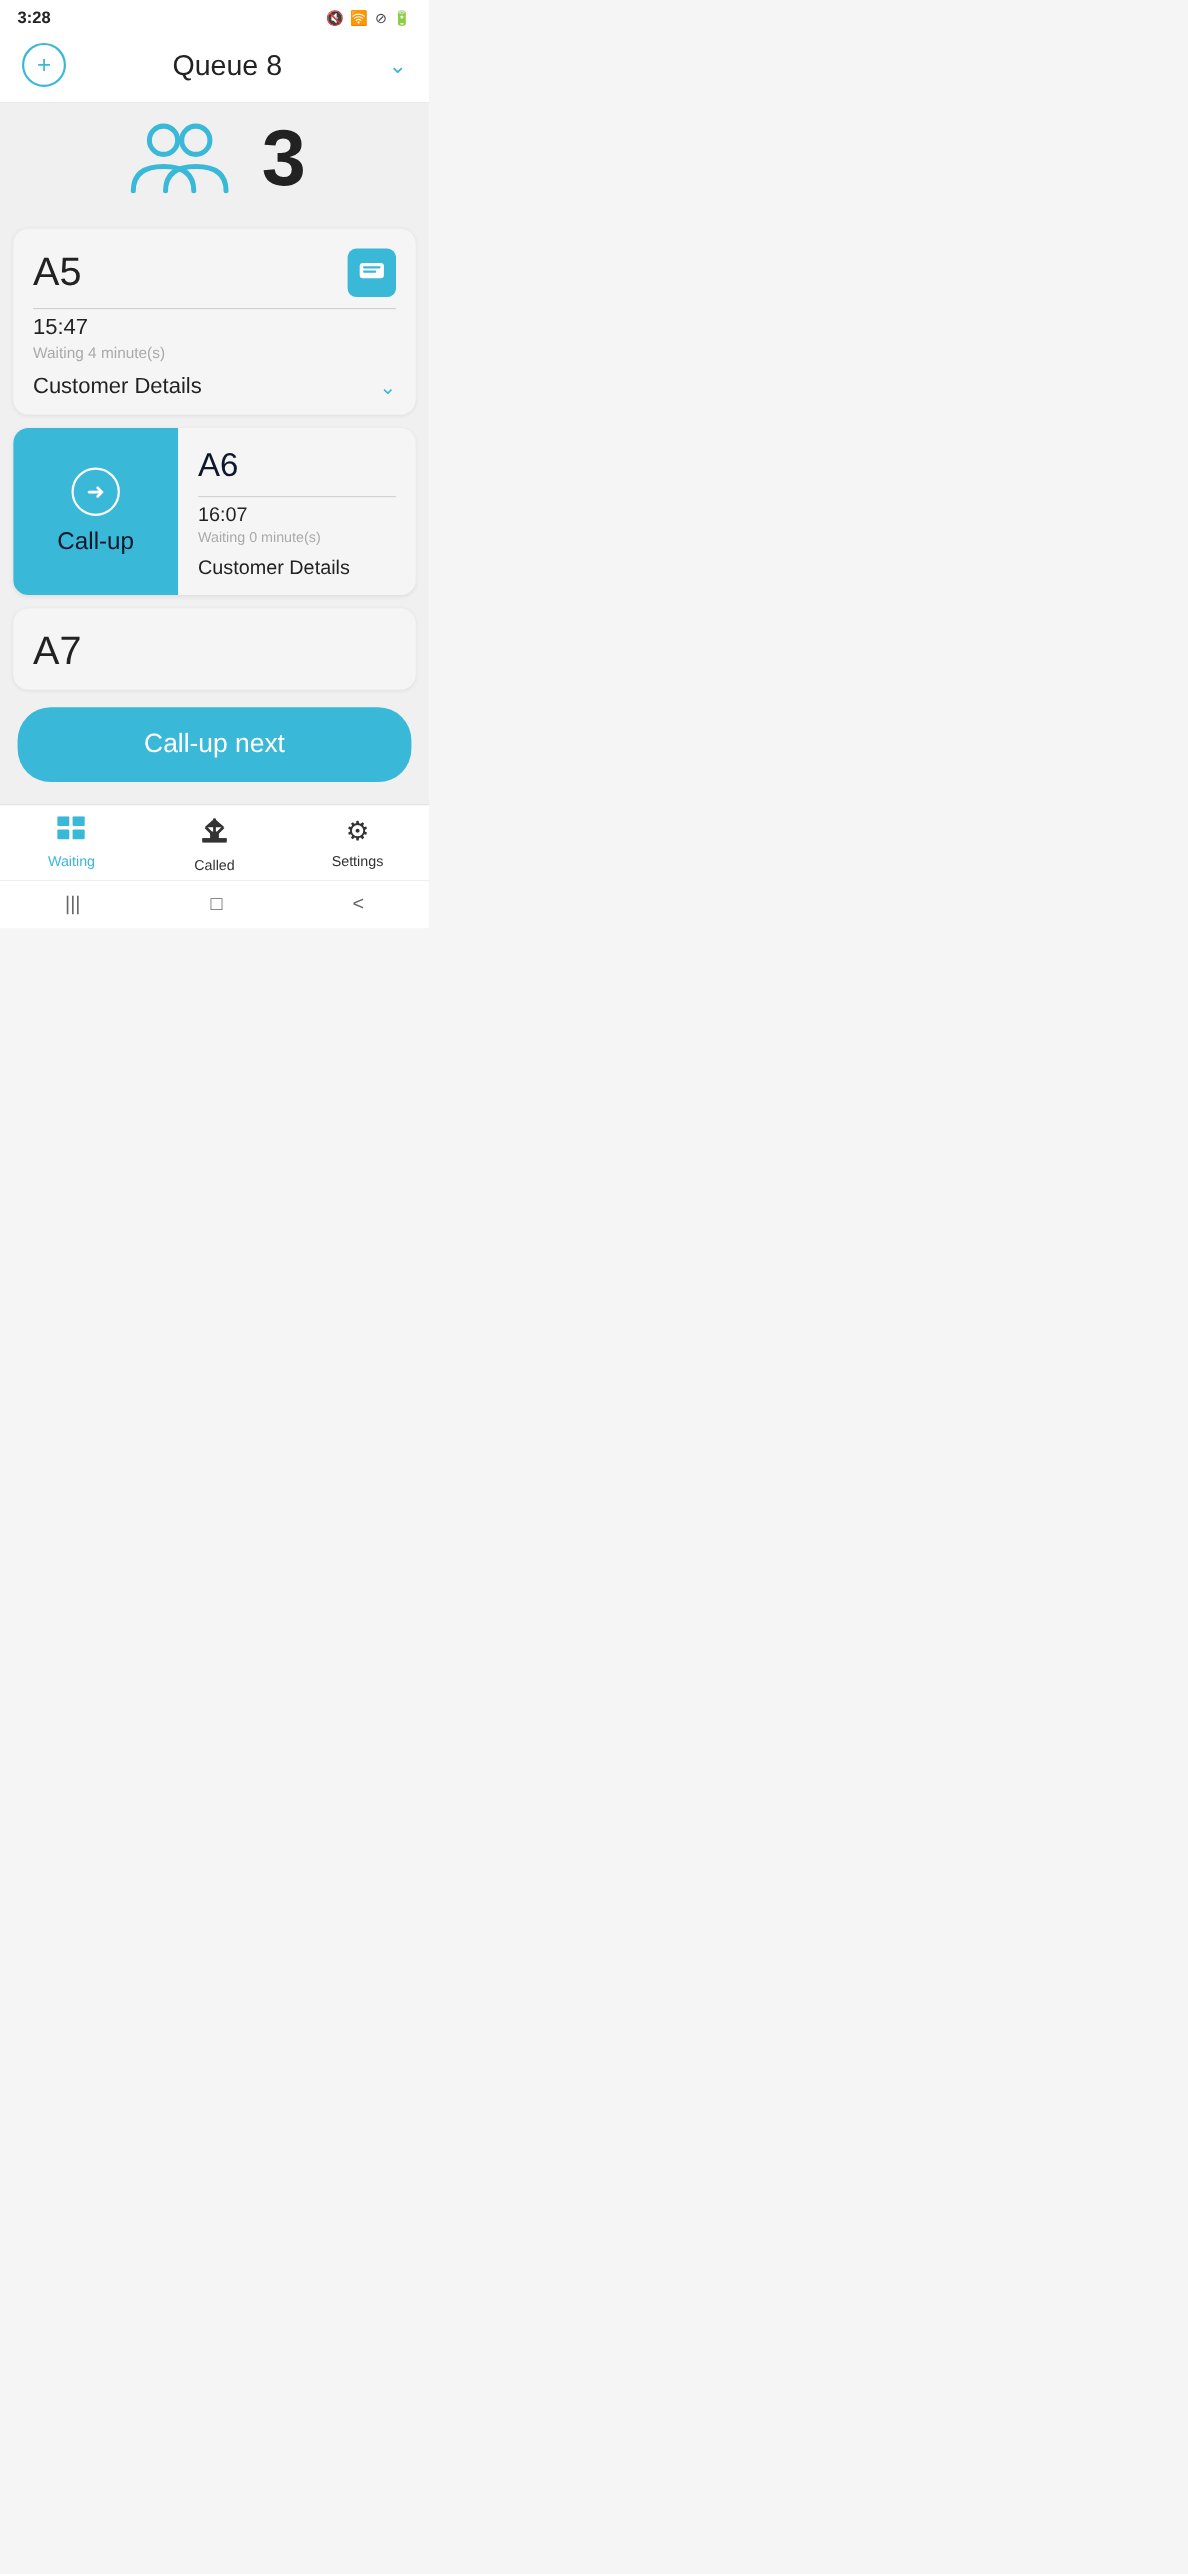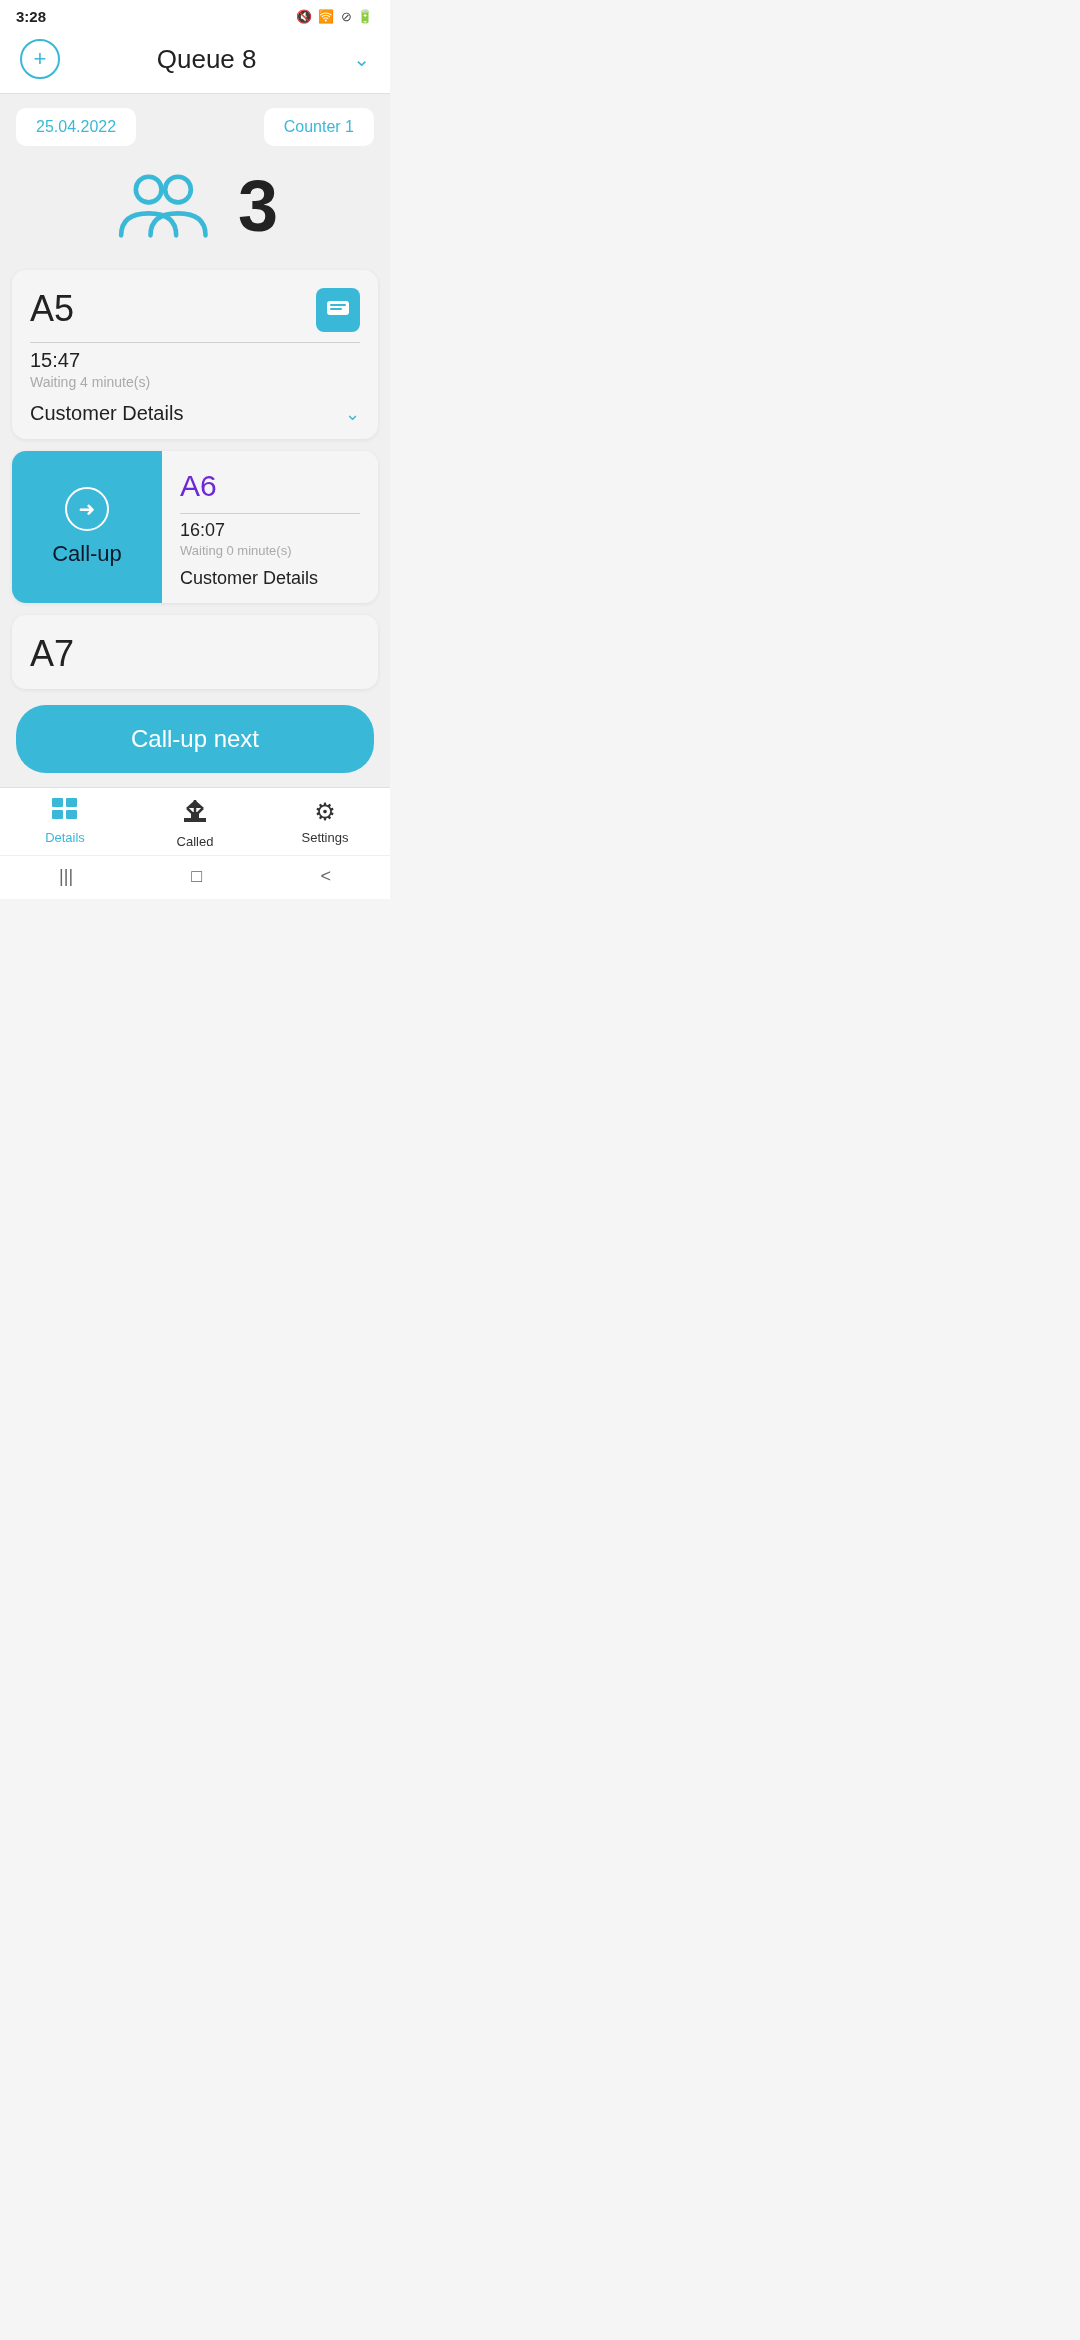--- a/index.html
+++ b/index.html
@@ -221,21 +221,21 @@
       font-size: 20px;
     }
     .a6-card {
       flex: 1;
       background: #f5f5f5;
       padding: 18px 18px 14px;
     }
     .a6-ticket {
       font-size: 30px;
       font-weight: 500;
-      color: #6d28d9;
+      color: #0f172a;
     }
     .a6-time {
       font-size: 18px;
       color: #222;
     }
     .a6-waiting {
       font-size: 13px;
       color: #aaa;
       margin-top: 2px;
     }
@@ -329,24 +329,20 @@
 </div>
 
 <div class="header">
   <div class="header-add-btn">+</div>
   <span class="header-title">Queue 8</span>
   <span class="header-chevron">⌄</span>
 </div>
 
 <div class="main">
 
-  <div class="date-counter-bar">
-    <button class="date-badge">25.04.2022</button>
-    <button class="counter-badge">Counter 1</button>
-  </div>
 
   <div class="people-section">
     <div class="people-icon">
       <svg class="people-svg" viewBox="0 0 120 80" fill="none" xmlns="http://www.w3.org/2000/svg">
 
         <circle cx="40" cy="22" r="14" stroke="#3ab8d8" stroke-width="5" fill="none"></circle>
         <path d="M10 72 Q10 48 40 48 Q70 48 70 72" stroke="#3ab8d8" stroke-width="5" fill="none" stroke-linecap="round"></path>
 
         <circle cx="72" cy="22" r="14" stroke="#3ab8d8" stroke-width="5" fill="none"></circle>
         <path d="M42 72 Q42 48 72 48 Q102 48 102 72" stroke="#3ab8d8" stroke-width="5" fill="none" stroke-linecap="round"></path>
@@ -402,21 +398,21 @@
 <div class="bottom-nav">
   <div class="nav-item nav-active">
     <span class="nav-icon">
       <svg width="26" height="22" viewBox="0 0 26 22" fill="none" xmlns="http://www.w3.org/2000/svg">
         <rect x="0" y="0" width="11" height="9" rx="1" fill="#3ab8d8"></rect>
         <rect x="14" y="0" width="11" height="9" rx="1" fill="#3ab8d8"></rect>
         <rect x="0" y="12" width="11" height="9" rx="1" fill="#3ab8d8"></rect>
         <rect x="14" y="12" width="11" height="9" rx="1" fill="#3ab8d8"></rect>
       </svg>
     </span>
-    <span class="nav-label">Details</span>
+    <span class="nav-label">Waiting</span>
   </div>
 
   <div class="nav-item nav-inactive">
     <span class="nav-icon">
       <svg width="26" height="26" viewBox="0 0 26 26" fill="none" xmlns="http://www.w3.org/2000/svg">
         <path d="M13 2 L13 18" stroke="#333" stroke-width="2.5"></path>
         <path d="M5 10 L13 18 L21 10" stroke="#333" stroke-width="2.5" fill="none"></path>
         <rect x="2" y="20" width="22" height="4" rx="0" fill="#333"></rect>
         <polygon points="13,2 22,10 4,10" fill="#333"></polygon>
         <rect x="9" y="14" width="8" height="8" fill="#333"></rect>

